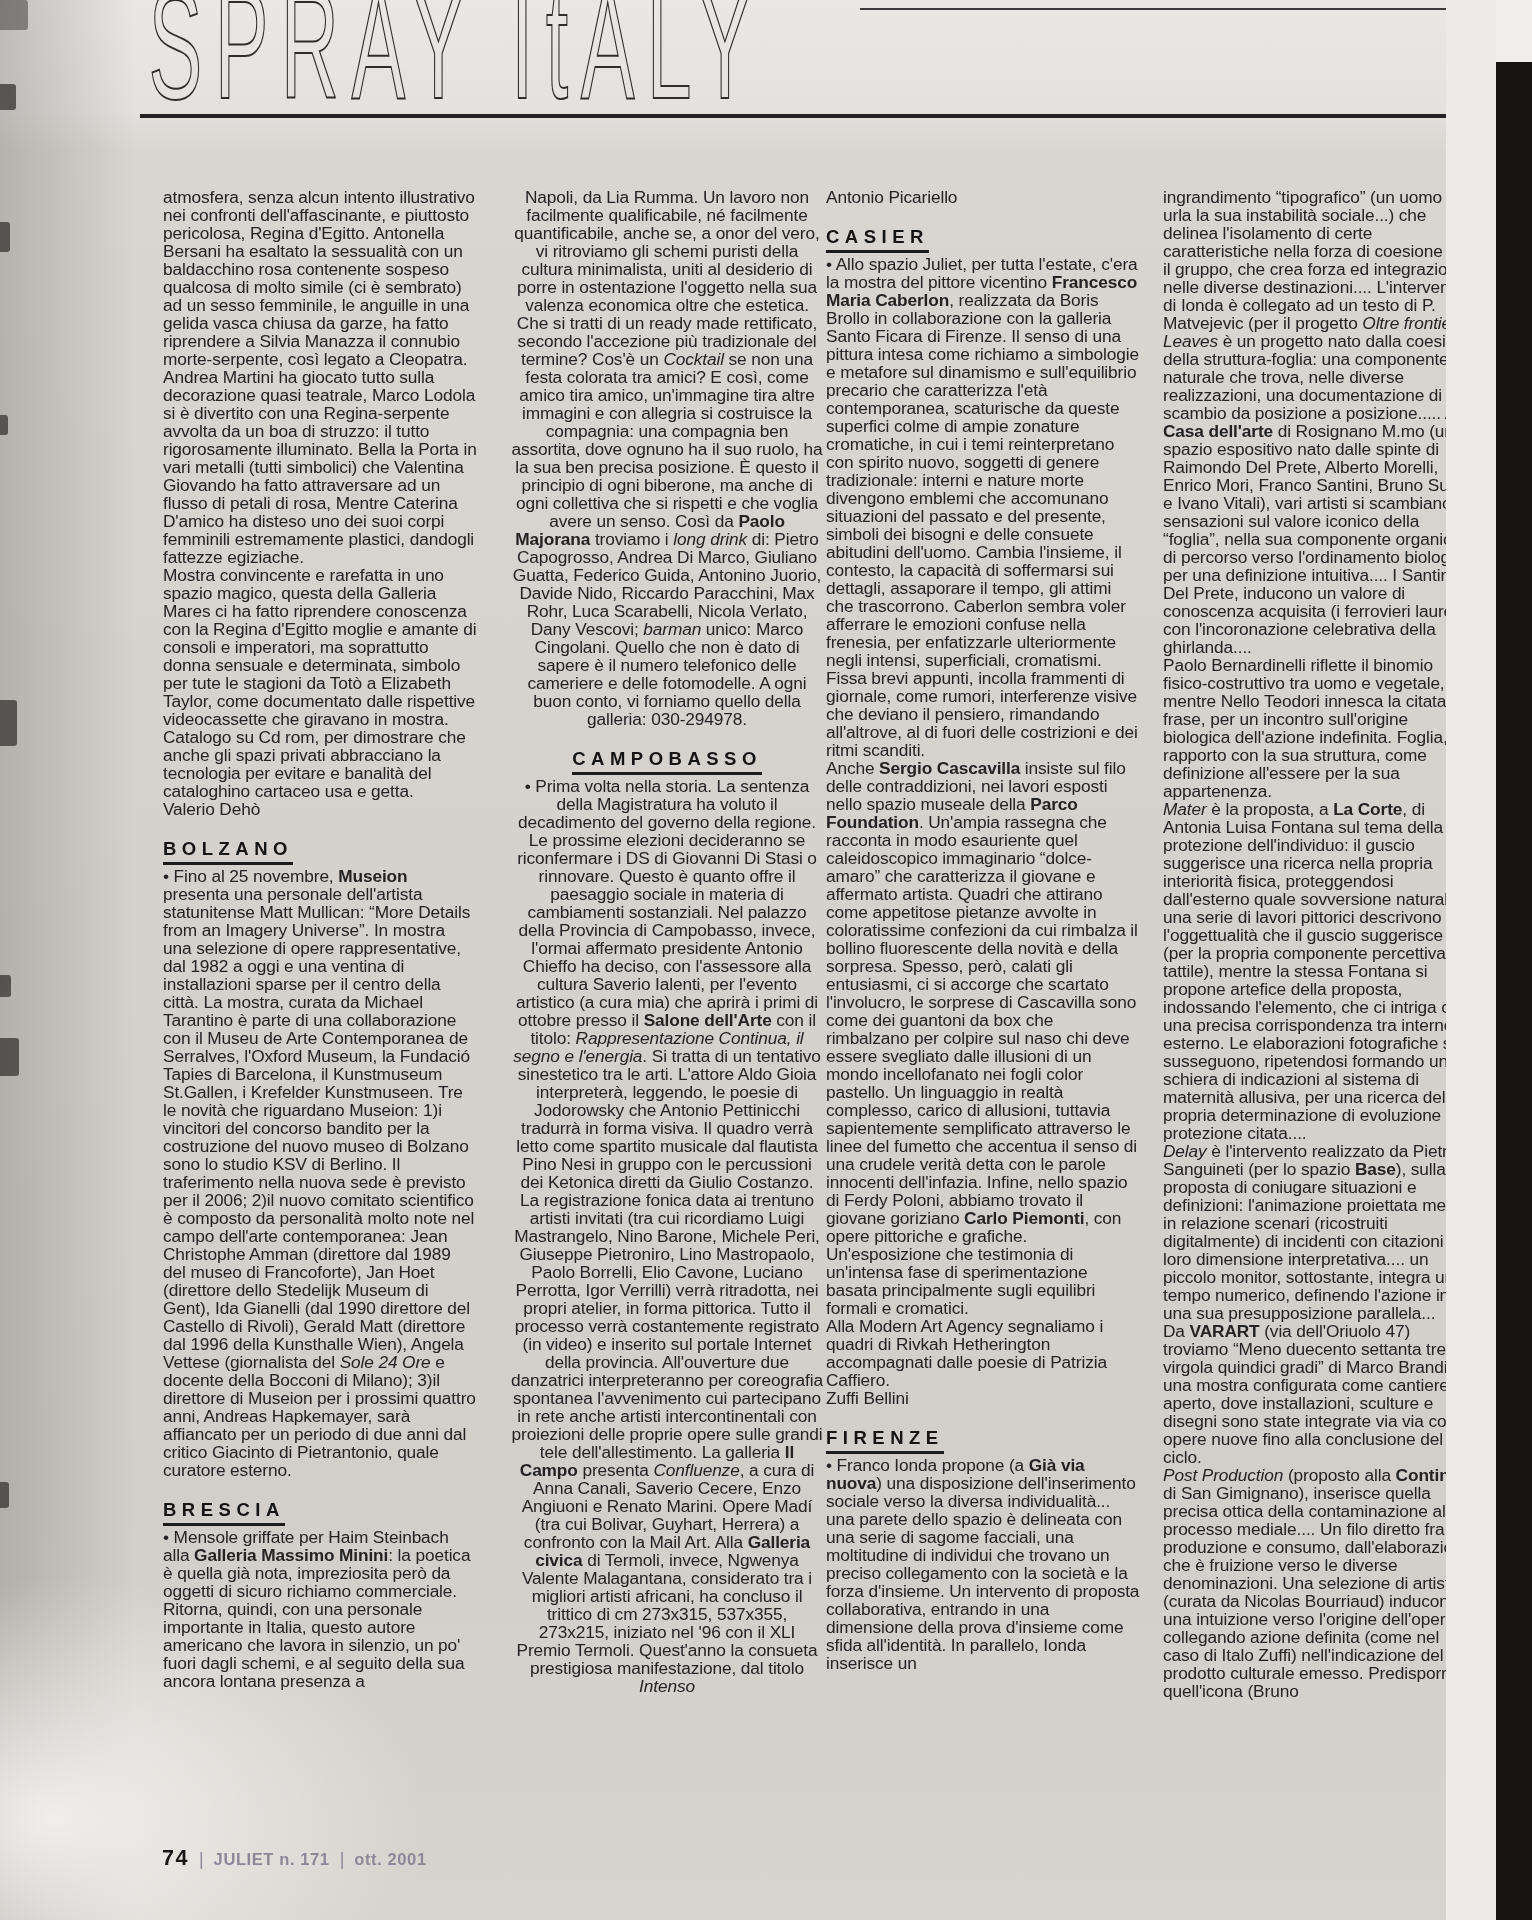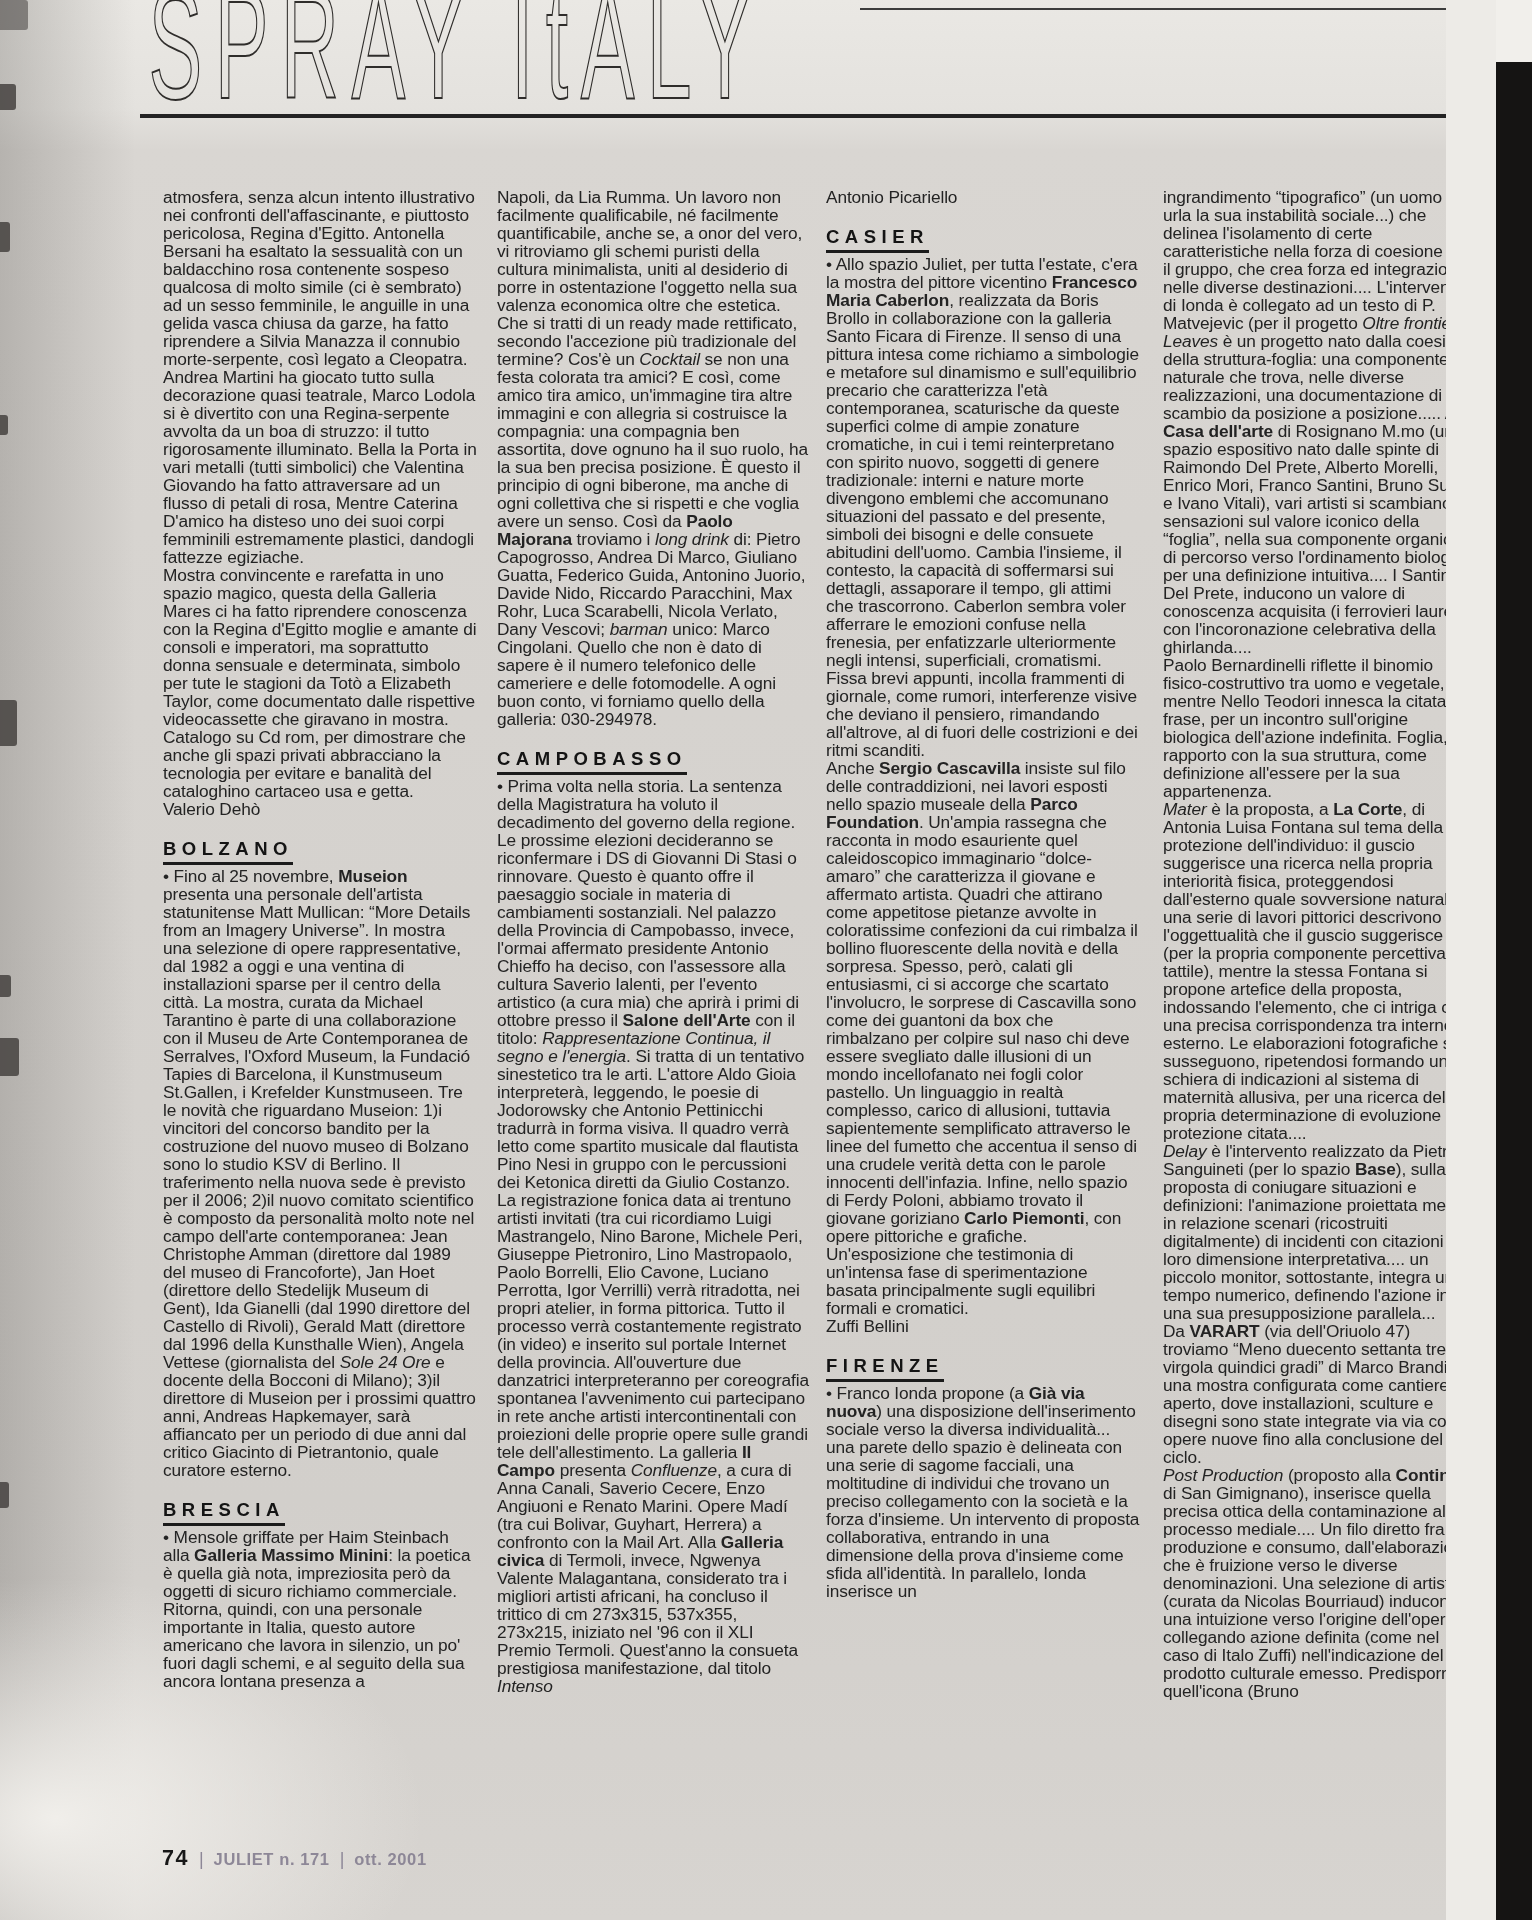--- a/index.html
+++ b/index.html
@@ -27,21 +27,21 @@
   .m2{top:222px;height:30px;width:10px;}
   .m3{top:415px;height:20px;width:8px;}
   .m4{top:700px;height:46px;width:17px;}
   .m5{top:975px;height:22px;width:11px;}
   .m6{top:1038px;height:38px;width:19px;}
   .m7{top:1482px;height:26px;width:9px;}
 
   .col{position:absolute;top:188px;width:314px;height:1706px;overflow:hidden;
     color:var(--ink,#232323);font-size:17.3px;line-height:18px;letter-spacing:-0.12px;
     text-rendering:optimizeLegibility;}
-  .c1{left:163px;} .c2{left:497px;} .c3{left:826px;} .c4{left:1163px;}
+  .c1{left:163px;} .c2{left:510px;text-align:center;} .c3{left:826px;} .c4{left:1163px;}
   .col p{margin:0;}
   .b{font-weight:bold;}
   .i{font-style:italic;}
   .sig{font-weight:normal;padding-right:4px;}
   .head{font-weight:bold;font-size:18.5px;letter-spacing:5.5px;margin:22px 0 9px;color:#141414;}
   .head span{border-bottom:3px solid #1b1b1b;padding-bottom:3px;}
 
   .footer{position:absolute;left:162px;top:1846px;display:flex;align-items:baseline;gap:10px;}
   .footer .pg{font-weight:bold;font-size:21.5px;color:#181818;letter-spacing:1.5px;}
   .footer .sep{color:var(--accent,#8d8797);font-size:18px;}
@@ -76,20 +76,21 @@
   <div class="col c2">
       <p><span>Napoli, da Lia Rumma. Un lavoro non facilmente qualificabile, né facilmente quantificabile, anche se, a onor del vero, vi ritroviamo gli schemi puristi della cultura minimalista, uniti al desiderio di porre in ostentazione l'oggetto nella sua valenza economica oltre che estetica. Che si tratti di un ready made rettificato, secondo l'accezione più tradizionale del termine? Cos'è un </span><span class="i">Cocktail</span><span> se non una festa colorata tra amici? E così, come amico tira amico, un'immagine tira altre immagini e con allegria si costruisce la compagnia: una compagnia ben assortita, dove ognuno ha il suo ruolo, ha la sua ben precisa posizione. È questo il principio di ogni biberone, ma anche di ogni collettiva che si rispetti e che voglia avere un senso. Così da </span><span class="b">Paolo Majorana</span><span> troviamo i </span><span class="i">long drink</span><span> di: Pietro Capogrosso, Andrea Di Marco, Giuliano Guatta, Federico Guida, Antonino Juorio, Davide Nido, Riccardo Paracchini, Max Rohr, Luca Scarabelli, Nicola Verlato, Dany Vescovi; </span><span class="i">barman</span><span> unico: Marco Cingolani. Quello che non è dato di sapere è il numero telefonico delle cameriere e delle fotomodelle. A ogni buon conto, vi forniamo quello della galleria: 030-294978.</span></p>
       <div class="head"><span>CAMPOBASSO</span></div>
       <p><span>• Prima volta nella storia. La sentenza della Magistratura ha voluto il decadimento del governo della regione. Le prossime elezioni decideranno se riconfermare i DS di Giovanni Di Stasi o rinnovare. Questo è quanto offre il paesaggio sociale in materia di cambiamenti sostanziali. Nel palazzo della Provincia di Campobasso, invece, l'ormai affermato presidente Antonio Chieffo ha deciso, con l'assessore alla cultura Saverio Ialenti, per l'evento artistico (a cura mia) che aprirà i primi di ottobre presso il </span><span class="b">Salone dell'Arte</span><span> con il titolo: </span><span class="i">Rappresentazione Continua, il segno e l'energia</span><span>. Si tratta di un tentativo sinestetico tra le arti. L'attore Aldo Gioia interpreterà, leggendo, le poesie di Jodorowsky che Antonio Pettinicchi tradurrà in forma visiva. Il quadro verrà letto come spartito musicale dal flautista Pino Nesi in gruppo con le percussioni dei Ketonica diretti da Giulio Costanzo. La registrazione fonica data ai trentuno artisti invitati (tra cui ricordiamo Luigi Mastrangelo, Nino Barone, Michele Peri, Giuseppe Pietroniro, Lino Mastropaolo, Paolo Borrelli, Elio Cavone, Luciano Perrotta, Igor Verrilli) verrà ritradotta, nei propri atelier, in forma pittorica. Tutto il processo verrà costantemente registrato (in video) e inserito sul portale Internet della provincia. All'ouverture due danzatrici interpreteranno per coreografia spontanea l'avvenimento cui partecipano in rete anche artisti intercontinentali con proiezioni delle proprie opere sulle grandi tele dell'allestimento. La galleria </span><span class="b">Il Campo</span><span> presenta </span><span class="i">Confluenze</span><span>, a cura di Anna Canali, Saverio Cecere, Enzo Angiuoni e Renato Marini. Opere Madí (tra cui Bolivar, Guyhart, Herrera) a confronto con la Mail Art. Alla </span><span class="b">Galleria civica</span><span> di Termoli, invece, Ngwenya Valente Malagantana, considerato tra i migliori artisti africani, ha concluso il trittico di cm 273x315, 537x355, 273x215, iniziato nel '96 con il XLI Premio Termoli. Quest'anno la consueta prestigiosa manifestazione, dal titolo </span><span class="i">Intenso</span></p>
     </div>
   <div class="col c3">
       <div class="sig">Antonio Picariello</div>
       <div class="head"><span>CASIER</span></div>
       <p><span>• Allo spazio Juliet, per tutta l'estate, c'era la mostra del pittore vicentino </span><span class="b">Francesco Maria Caberlon</span><span>, realizzata da Boris Brollo in collaborazione con la galleria Santo Ficara di Firenze. Il senso di una pittura intesa come richiamo a simbologie e metafore sul dinamismo e sull'equilibrio precario che caratterizza l'età contemporanea, scaturische da queste superfici colme di ampie zonature cromatiche, in cui i temi reinterpretano con spirito nuovo, soggetti di genere tradizionale: interni e nature morte divengono emblemi che accomunano situazioni del passato e del presente, simboli dei bisogni e delle consuete abitudini dell'uomo. Cambia l'insieme, il contesto, la capacità di soffermarsi sui dettagli, assaporare il tempo, gli attimi che trascorrono. Caberlon sembra voler afferrare le emozioni confuse nella frenesia, per enfatizzarle ulteriormente negli intensi, superficiali, cromatismi. Fissa brevi appunti, incolla frammenti di giornale, come rumori, interferenze visive che deviano il pensiero, rimandando all'altrove, al di fuori delle costrizioni e dei ritmi scanditi.</span></p>
       <p><span>Anche </span><span class="b">Sergio Cascavilla</span><span> insiste sul filo delle contraddizioni, nei lavori esposti nello spazio museale della </span><span class="b">Parco Foundation</span><span>. Un'ampia rassegna che racconta in modo esauriente quel caleidoscopico immaginario “dolce-amaro” che caratterizza il giovane e affermato artista. Quadri che attirano come appetitose pietanze avvolte in coloratissime confezioni da cui rimbalza il bollino fluorescente della novità e della sorpresa. Spesso, però, calati gli entusiasmi, ci si accorge che scartato l'involucro, le sorprese di Cascavilla sono come dei guantoni da box che rimbalzano per colpire sul naso chi deve essere svegliato dalle illusioni di un mondo incellofanato nei fogli color pastello. Un linguaggio in realtà complesso, carico di allusioni, tuttavia sapientemente semplificato attraverso le linee del fumetto che accentua il senso di una crudele verità detta con le parole innocenti dell'infazia. Infine, nello spazio di Ferdy Poloni, abbiamo trovato il giovane goriziano </span><span class="b">Carlo Piemonti</span><span>, con opere pittoriche e grafiche. Un'esposizione che testimonia di un'intensa fase di sperimentazione basata principalmente sugli equilibri formali e cromatici.</span></p>
+      <p><span>Alla Modern Art Agency segnaliamo i quadri di Rivkah Hetherington accompagnati dalle poesie di Patrizia Caffiero.</span></p>
       <div class="sig">Zuffi Bellini</div>
       <div class="head"><span>FIRENZE</span></div>
       <p><span>• Franco Ionda propone (a </span><span class="b">Già via nuova</span><span>) una disposizione dell'inserimento sociale verso la diversa individualità... una parete dello spazio è delineata con una serie di sagome facciali, una moltitudine di individui che trovano un preciso collegamento con la società e la forza d'insieme. Un intervento di proposta collaborativa, entrando in una dimensione della prova d'insieme come sfida all'identità. In parallelo, Ionda inserisce un</span></p>
     </div>
   <div class="col c4">
       <p><span>ingrandimento “tipografico” (un uomo che urla la sua instabilità sociale...) che delinea l'isolamento di certe caratteristiche nella forza di coesione con il gruppo, che crea forza ed integrazione nelle diverse destinazioni.... L'intervento di Ionda è collegato ad un testo di P. Matvejevic (per il progetto </span><span class="i">Oltre frontiera</span><span>).</span></p>
       <p><span class="i">Leaves</span><span> è un progetto nato dalla coesione della struttura-foglia: una componente naturale che trova, nelle diverse realizzazioni, una documentazione di scambio da posizione a posizione..... Alla </span><span class="b">Casa dell'arte</span><span> di Rosignano M.mo (uno spazio espositivo nato dalle spinte di Raimondo Del Prete, Alberto Morelli, Enrico Mori, Franco Santini, Bruno Sullo e Ivano Vitali), vari artisti si scambiano sensazioni sul valore iconico della “foglia”, nella sua componente organica di percorso verso l'ordinamento biologico per una definizione intuitiva.... I Santini Del Prete, inducono un valore di conoscenza acquisita (i ferrovieri laureati) con l'incoronazione celebrativa della ghirlanda....</span></p>
       <p><span>Paolo Bernardinelli riflette il binomio fisico-costruttivo tra uomo e vegetale, mentre Nello Teodori innesca la citata frase, per un incontro sull'origine biologica dell'azione indefinita. Foglia, nel rapporto con la sua struttura, come definizione all'essere per la sua appartenenza.</span></p>
       <p><span class="i">Mater</span><span> è la proposta, a </span><span class="b">La Corte</span><span>, di Antonia Luisa Fontana sul tema della protezione dell'individuo: il guscio suggerisce una ricerca nella propria interiorità fisica, proteggendosi dall'esterno quale sovversione naturale.... una serie di lavori pittorici descrivono l'oggettualità che il guscio suggerisce (per la propria componente percettiva e tattile), mentre la stessa Fontana si propone artefice della proposta, indossando l'elemento, che ci intriga con una precisa corrispondenza tra interno ed esterno. Le elaborazioni fotografiche si susseguono, ripetendosi formando una schiera di indicazioni al sistema di maternità allusiva, per una ricerca della propria determinazione di evoluzione alla protezione citata....</span></p>
       <p><span class="i">Delay</span><span> è l'intervento realizzato da Pietro Sanguineti (per lo spazio </span><span class="b">Base</span><span>), sulla proposta di coniugare situazioni e definizioni: l'animazione proiettata mette in relazione scenari (ricostruiti digitalmente) di incidenti con citazioni alla loro dimensione interpretativa.... un piccolo monitor, sottostante, integra un tempo numerico, definendo l'azione in una sua presupposizione parallela...</span></p>

